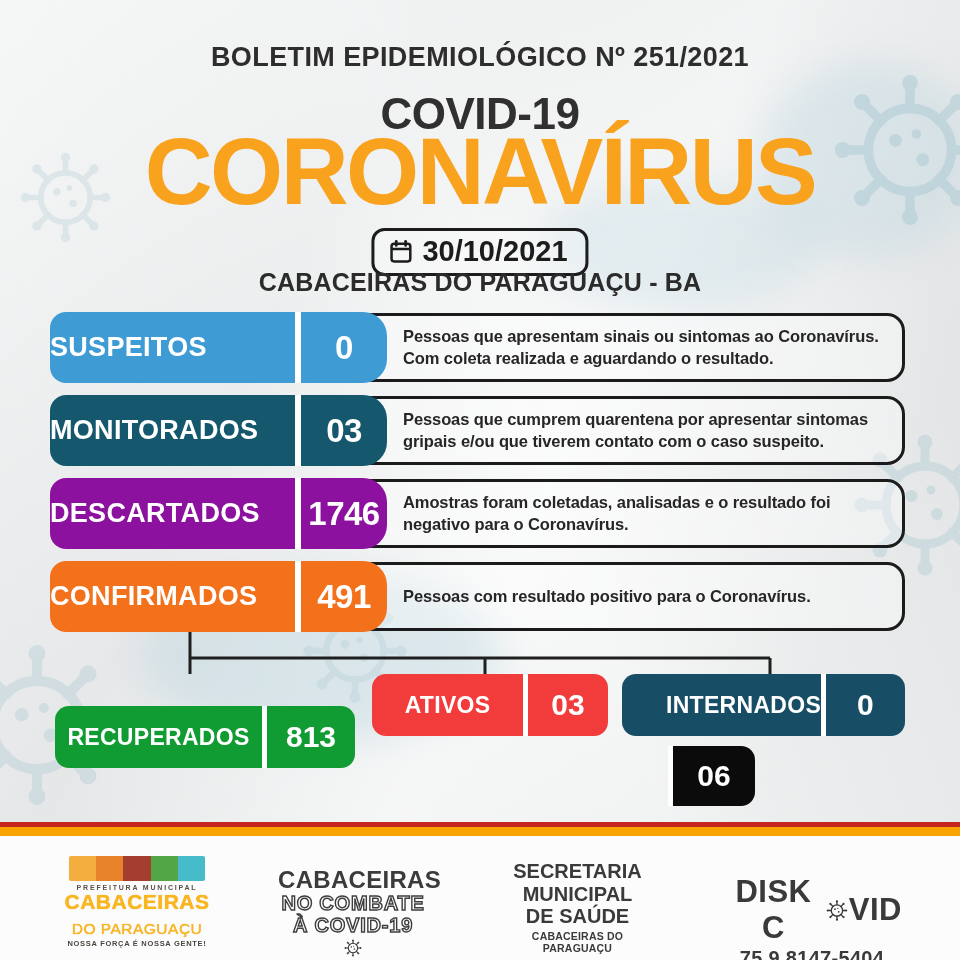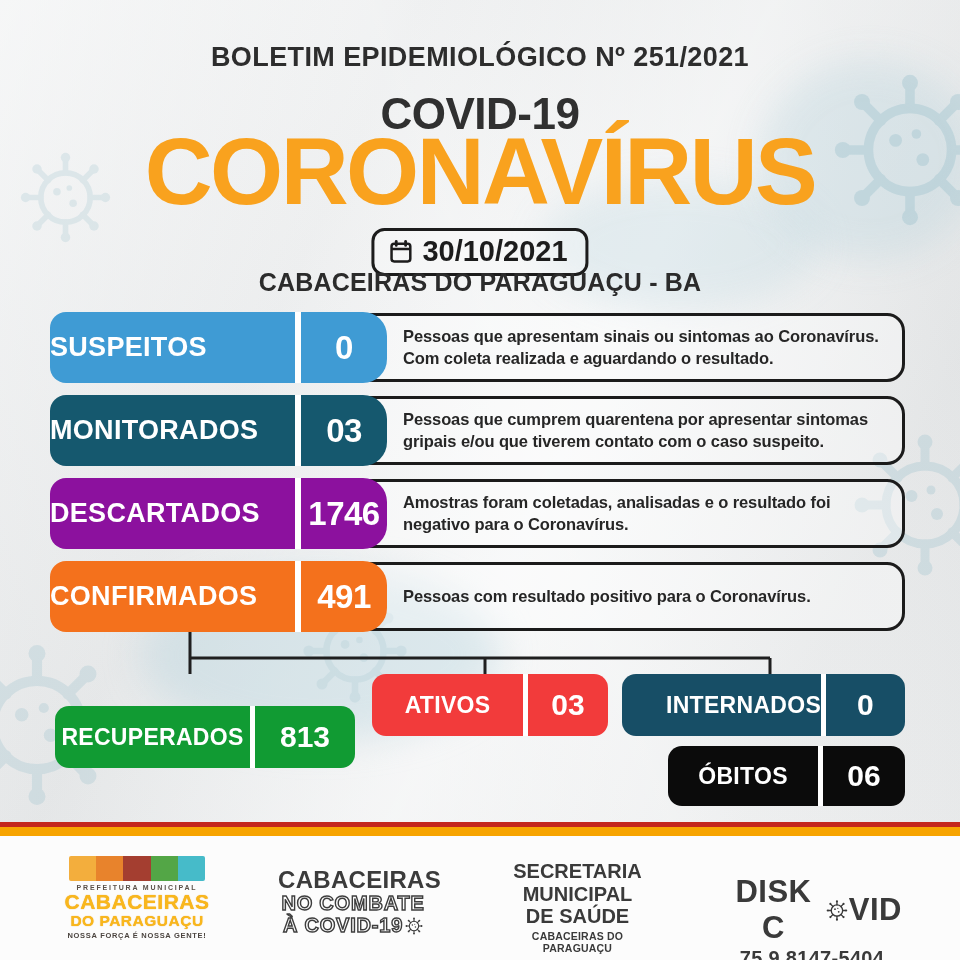--- a/index.html
+++ b/index.html
@@ -51,25 +51,25 @@
     border-radius:0 14px 14px 0; color:#fff; font-size:30px; font-weight:800; }
 
   
   .stripe { position:absolute; left:0; width:100%; }
   .footer-bg { position:absolute; left:0; top:836px; width:100%; height:124px; background:#FCFCFC; }
   .f-item { position:absolute; text-align:center; }
   .tiles { display:flex; width:136px; height:25px; margin:0 auto 3px auto; border-radius:2px; overflow:hidden; }
   .tile { flex:1; }
   .pref-l1 { font-size:7px; font-weight:700; color:#5a5048; letter-spacing:1.8px; }
   .pref-l2 { font-size:21px; font-weight:800; color:#F9B71C; letter-spacing:0.5px; line-height:1.0; text-shadow:0 0 1px #e89b12; }
-  .pref-l3 { font-size:15.5px; font-weight:700; color:#F9B71C; letter-spacing:0.5px; line-height:1.1; text-shadow:0 0 1px #e89b12; }
+  .pref-l3 { font-size:15.5px; font-weight:400; color:#F9B71C; letter-spacing:0.5px; line-height:1.1; text-shadow:0 0 1px #e89b12;margin-top:8px; }
   .pref-l4 { font-size:7.5px; font-weight:800; color:#4c4540; letter-spacing:0.7px; margin-top:2px; }
   .comb-l1 { font-size:24px; font-weight:800; color:#3b3b3b; letter-spacing:0.3px; line-height:1.0; }
   .outline-text { font-size:20px; font-weight:800; color:#fdfdfd; -webkit-text-stroke:1.4px #3d3d3d; letter-spacing:0.8px; line-height:1.12; }
-  .comb-last { display:flex; align-items:center; justify-content:center; gap:2px; }
+  .comb-last { display:flex; align-items:center; justify-content:center; gap:2px;flex-direction:column; }
   .sec-line { font-size:20px; font-weight:800; color:#3a3a3a; line-height:1.13; }
   .sec-small { font-size:10.5px; font-weight:800; color:#3a3a3a; margin-top:2px; letter-spacing:0.2px; }
   .disk-title { font-size:31px; font-weight:800; color:#3a3a3a; letter-spacing:0.5px;
     display:flex; align-items:center; justify-content:center; }
   .disk-phone { font-size:20px; font-weight:800; color:#3a3a3a; margin-top:1px; letter-spacing:0.3px; }
 </style>
 </head>
 <body>
 
 <svg width="0" height="0" style="position:absolute">
@@ -192,37 +192,36 @@
     </div>
   </div>
 
   <svg class="connector">
     <path d="M190,0 V44 M190,28 H770 M485,28 V44 M770,28 V44" stroke="#1f1f1f" stroke-width="3" fill="none"></path>
   </svg>
 
   <div class="sum-box" style="left:55px;top:674px;width:300px;margin-top:32px;">
     <div class="sum-label" style="background: rgb(17, 155, 51);">RECUPERADOS</div>
     <div class="sum-div"></div>
-    <div class="sum-value" style="width: 100px; background: rgb(17, 155, 51);">813</div>
+    <div class="sum-value" style="width: 88px; background: rgb(17, 155, 51);">813</div>
   </div>
 
   <div class="sum-box" style="left:372px;top:674px;width:236px;">
     <div class="sum-label" style="background: rgb(242, 59, 59);">ATIVOS</div>
     <div class="sum-div"></div>
     <div class="sum-value" style="width: 80px; background: rgb(242, 59, 59);">03</div>
   </div>
 
   <div class="sum-box" style="left:622px;top:674px;width:283px;">
     <div class="sum-label" style="background: rgb(23, 78, 102); padding-left: 44px;">INTERNADOS</div>
     <div class="sum-div"></div>
     <div class="sum-value" style="width: 82px; background: rgb(23, 78, 102);">0</div>
   </div>
 
   <div class="sum-box" style="left:668px;top:746px;width:237px;height:60px;">
-    <div class="sum-label" style="background: rgb(11, 11, 11);">ÓBITOS</div>
     <div class="sum-div"></div>
     <div class="sum-value" style="width: 82px; background: rgb(11, 11, 11);">06</div>
   </div>
 
   <div class="stripe" style="top: 822px; height: 5px; background: rgb(196, 38, 29);"></div>
   <div class="stripe" style="top: 827px; height: 9px; background: rgb(247, 164, 0);"></div>
   <div class="footer-bg"></div>
 
   <div class="f-item" style="left:62px;top:856px;width:150px;">
     <div class="tiles">

